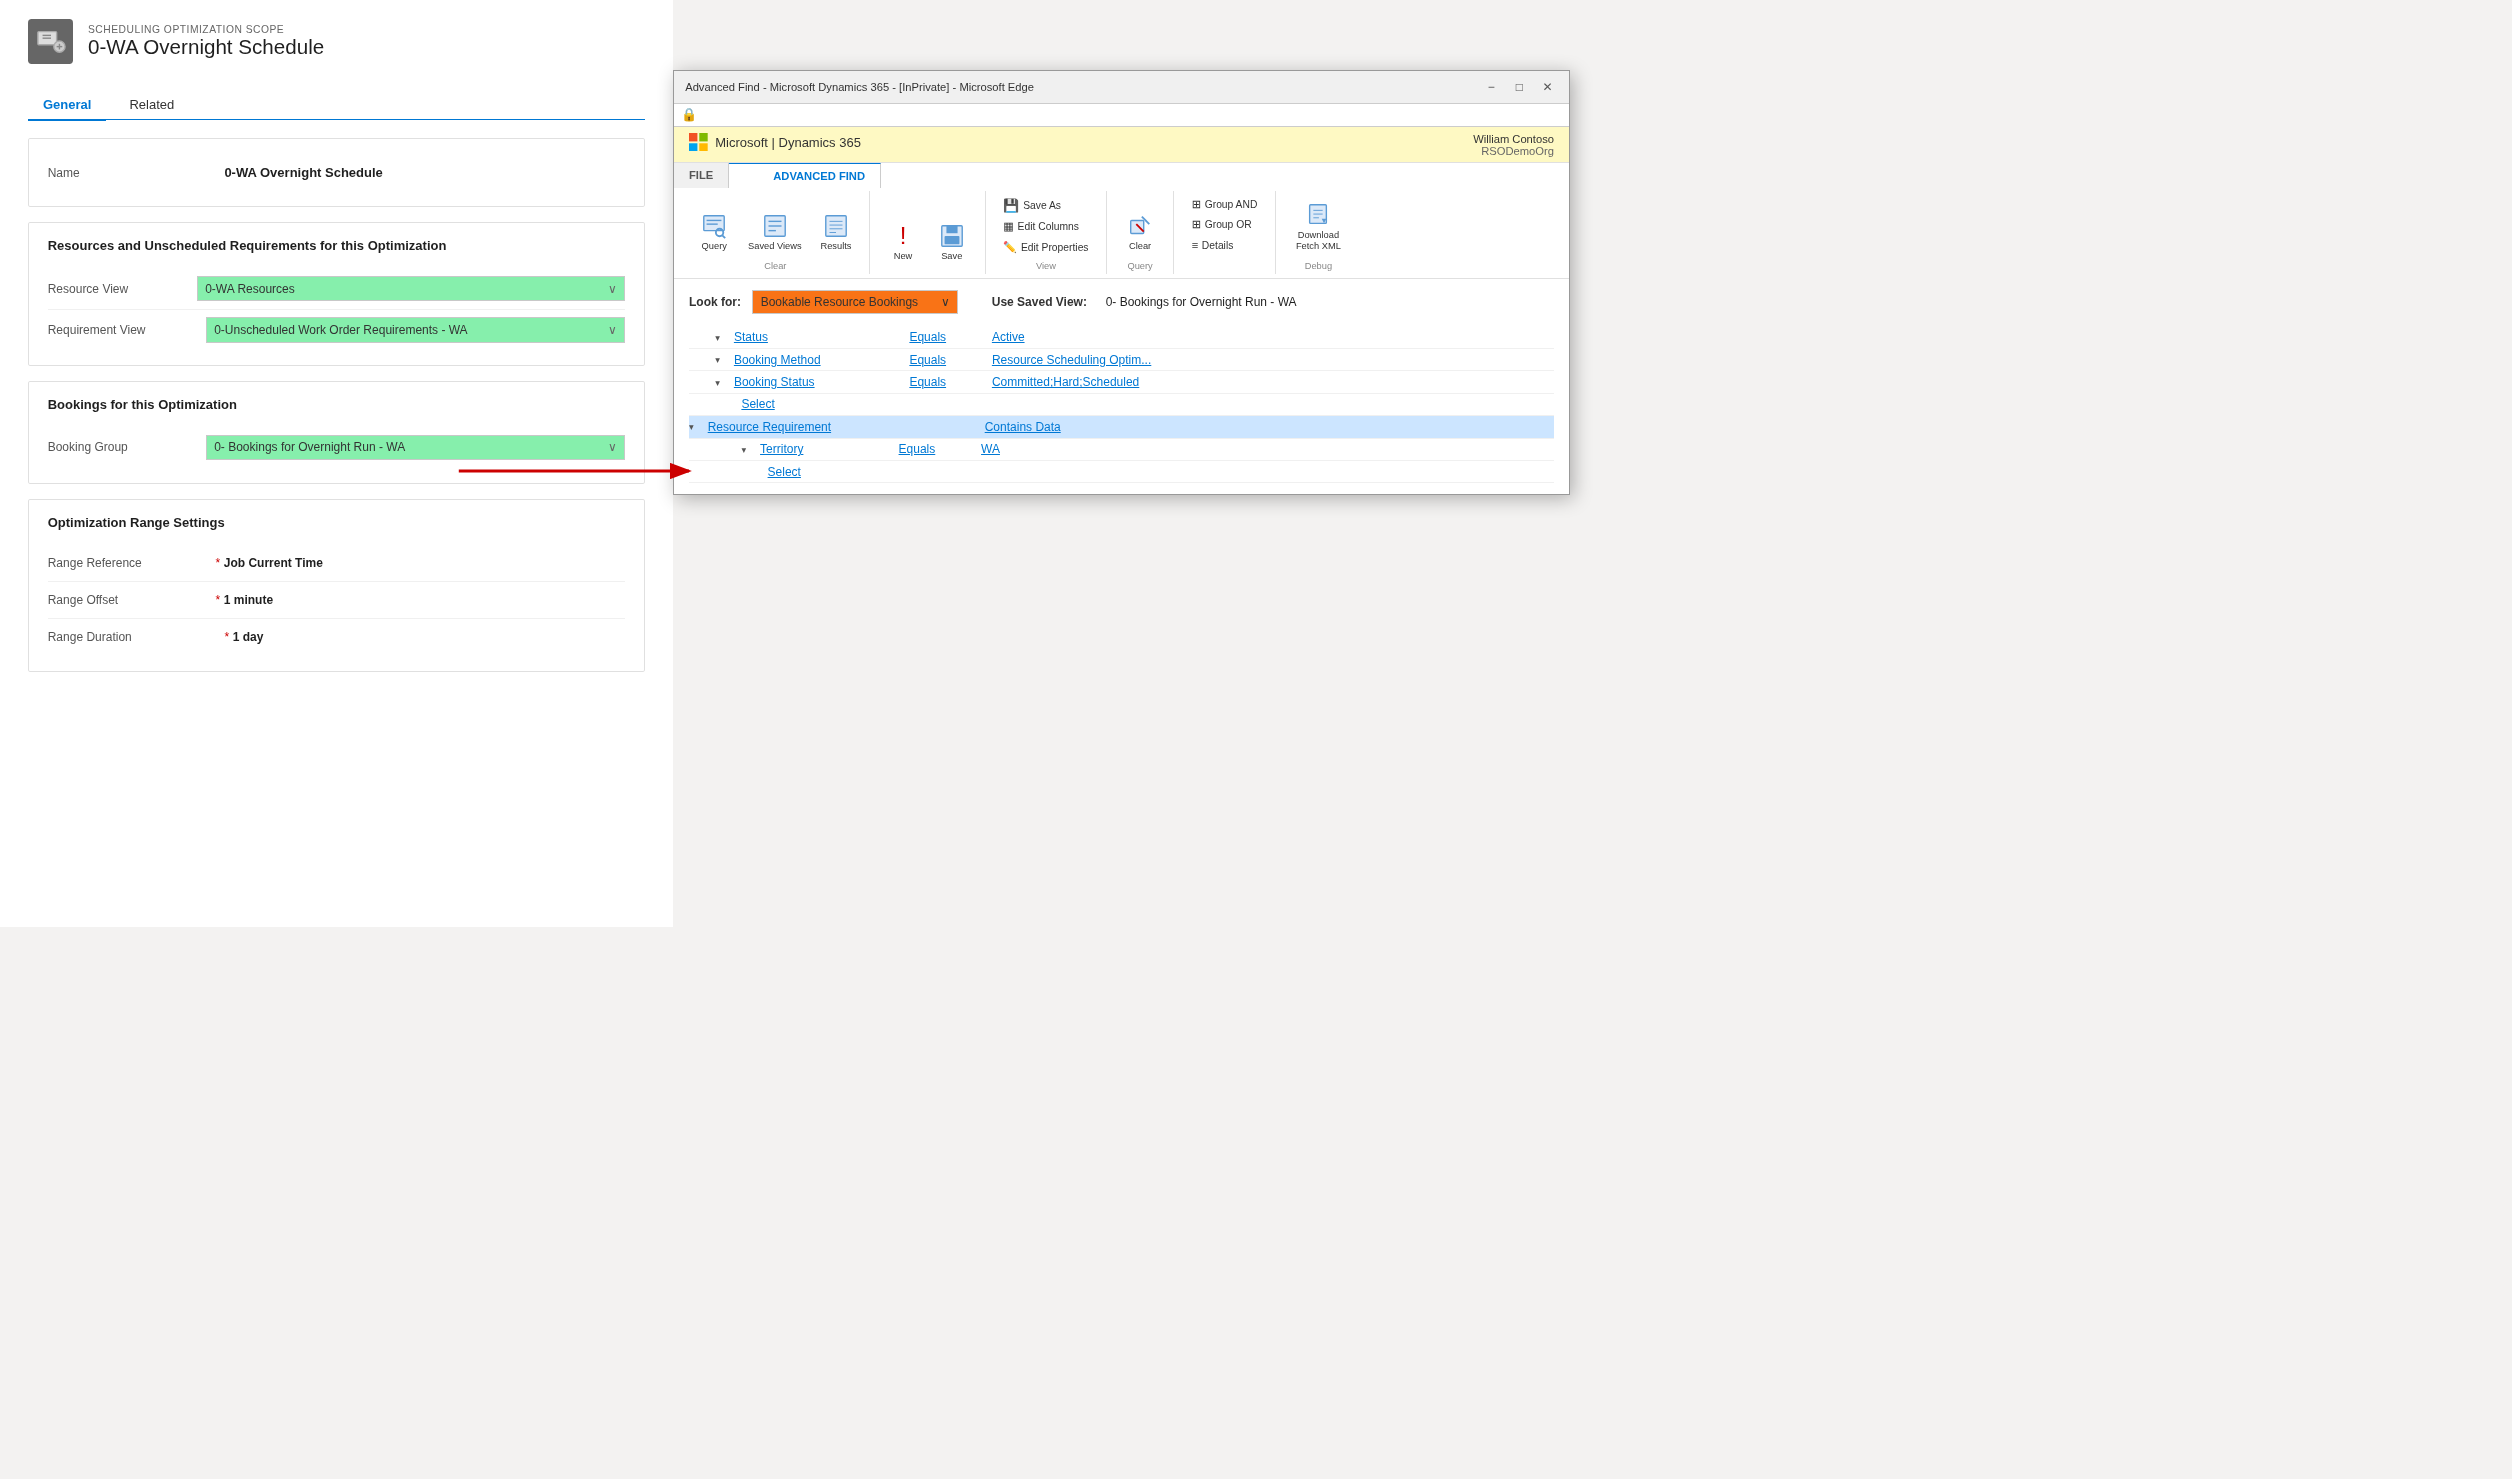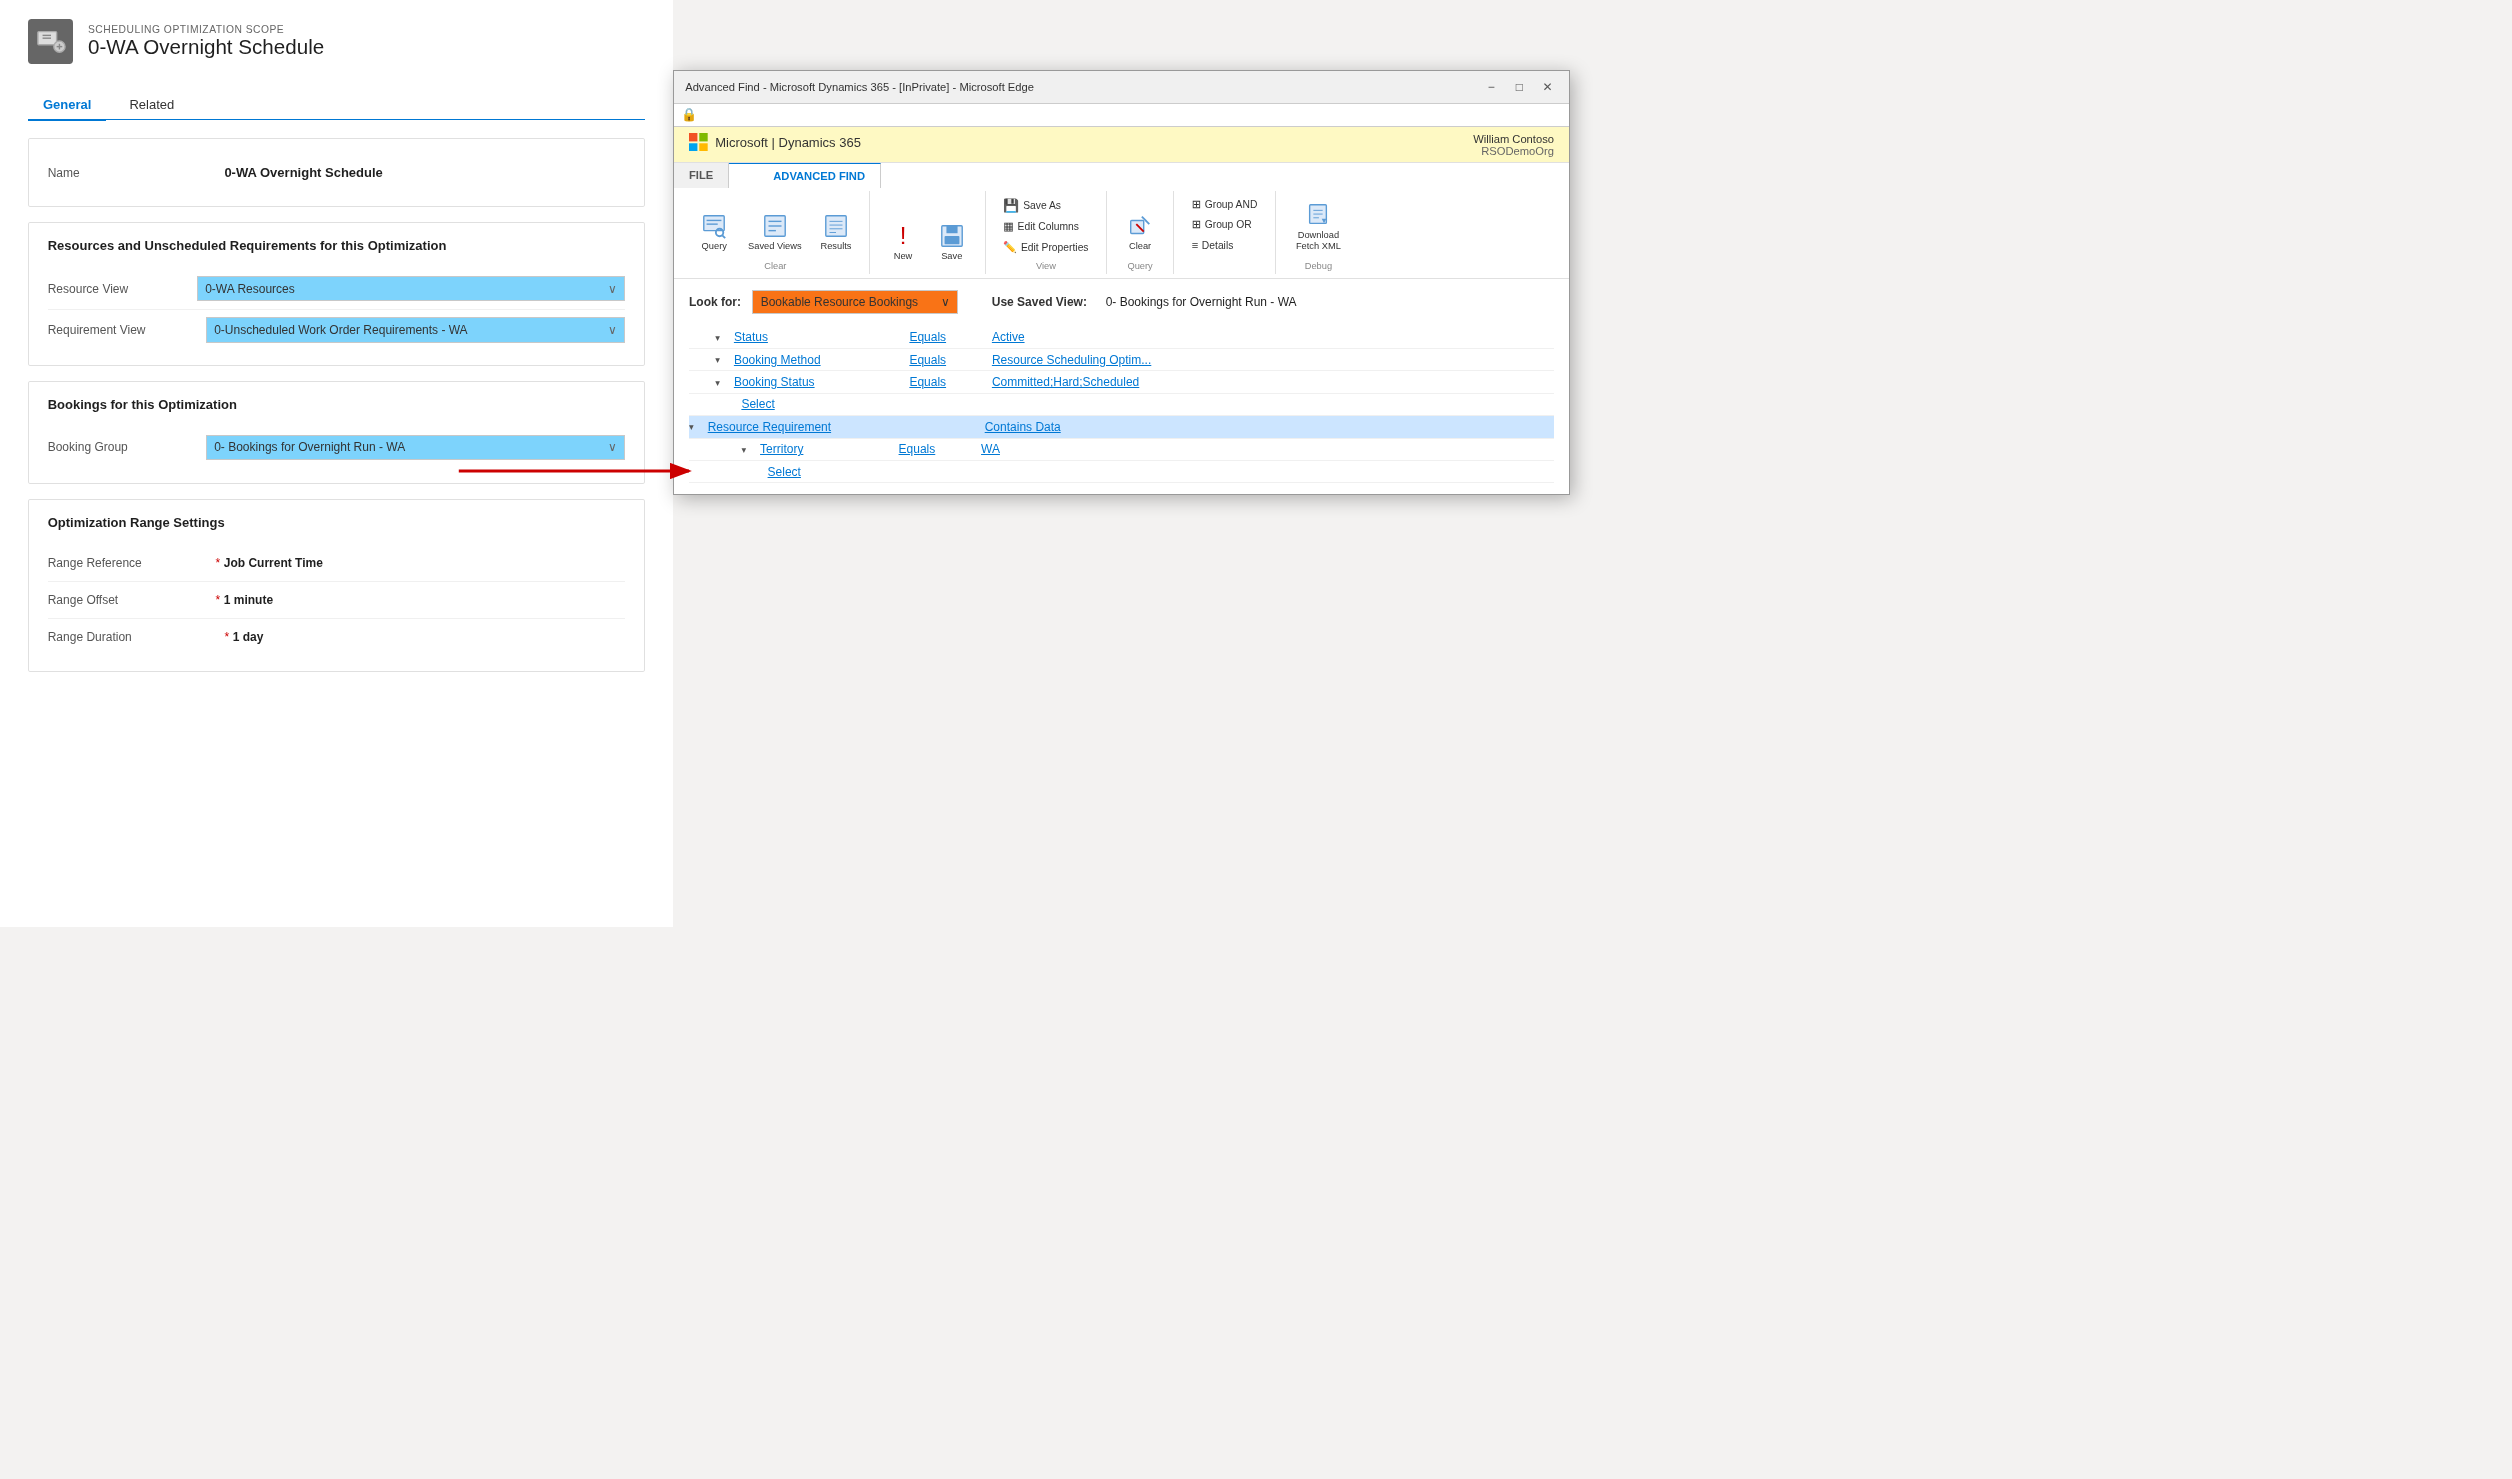--- a/index.html
+++ b/index.html
@@ -106,21 +106,21 @@
       color: #1f1f1f;
     }
 
     .field-value.bold {
       font-weight: 700;
     }
 
     .field-input {
       flex: 1;
       border: 0.9px solid #c8c8c8;
-      background: #7dd3fc;
+      background: #86efac;
       padding: 4.7px 7.5px;
       font-size: 12px;
       display: flex;
       align-items: center;
       justify-content: space-between;
       max-width: 430px;
     }
 
     .field-input .dropdown-arrow {
       color: #666;

